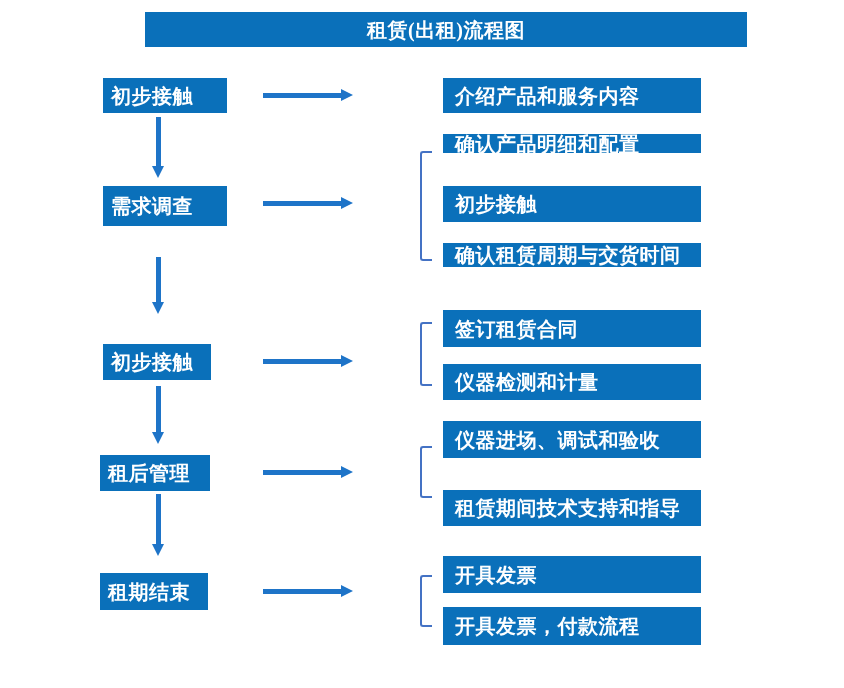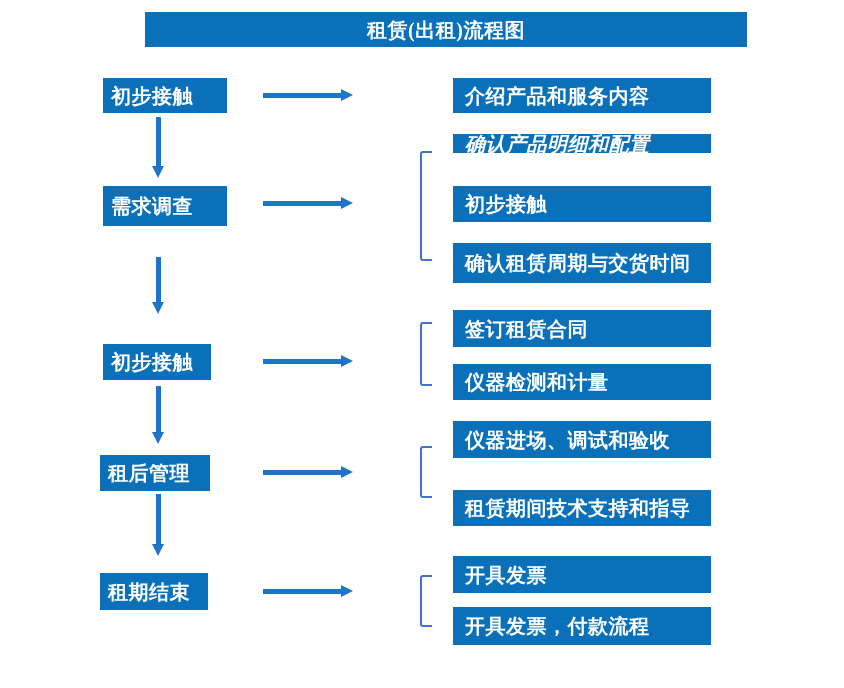--- a/index.html
+++ b/index.html
@@ -28,21 +28,21 @@
     padding-left: 8px;
     letter-spacing: 0.5px;
     white-space: nowrap;
   }
   .title-bar {
     justify-content: center;
     padding-left: 0;
     margin-left: 47px;
   }
   .detail {
-    left: 453px;
+    left: 443px;
     width: 258px;
     padding-left: 12px;
   }
   
   .h-arrow { position: absolute; width: 90px; height: 12px; }
   .h-arrow .shaft {
     position: absolute; left: 0; right: 11px; top: 4px; height: 5px;
     background: var(--arrow, #1e74c8);
   }
   .h-arrow .head {
@@ -94,23 +94,23 @@
     <span class="shaft"></span>
     <span class="head"></span>
   </div>
 
   <div class="box" style="left:103px; top:186px; width:124px; height:40px;">需求调查</div>
   <div class="h-arrow" style="left:263px; top:197px;">
     <span class="shaft"></span>
     <span class="head"></span>
   </div>
   <div class="bracket" style="top:151px; height:110px;"></div>
-  <div class="box detail" style="top:134px; height:19px;font-style:italic;">确认产品明细和配置</div>
+  <div class="box detail" style="top:134px; height:19px;">确认产品明细和配置</div>
   <div class="box detail" style="top:186px; height:36px;">初步接触</div>
-  <div class="box detail" style="top:243px; height:40px;">确认租赁周期与交货时间</div>
+  <div class="box detail" style="top:243px; height:24px;">确认租赁周期与交货时间</div>
 
   <div class="v-arrow" style="left:152px; top:257px; height:57px;">
     <span class="shaft"></span>
     <span class="head"></span>
   </div>
 
   <div class="box" style="left:103px; top:344px; width:108px; height:36px;">初步接触</div>
   <div class="h-arrow" style="left:263px; top:355px;">
     <span class="shaft"></span>
     <span class="head"></span>

